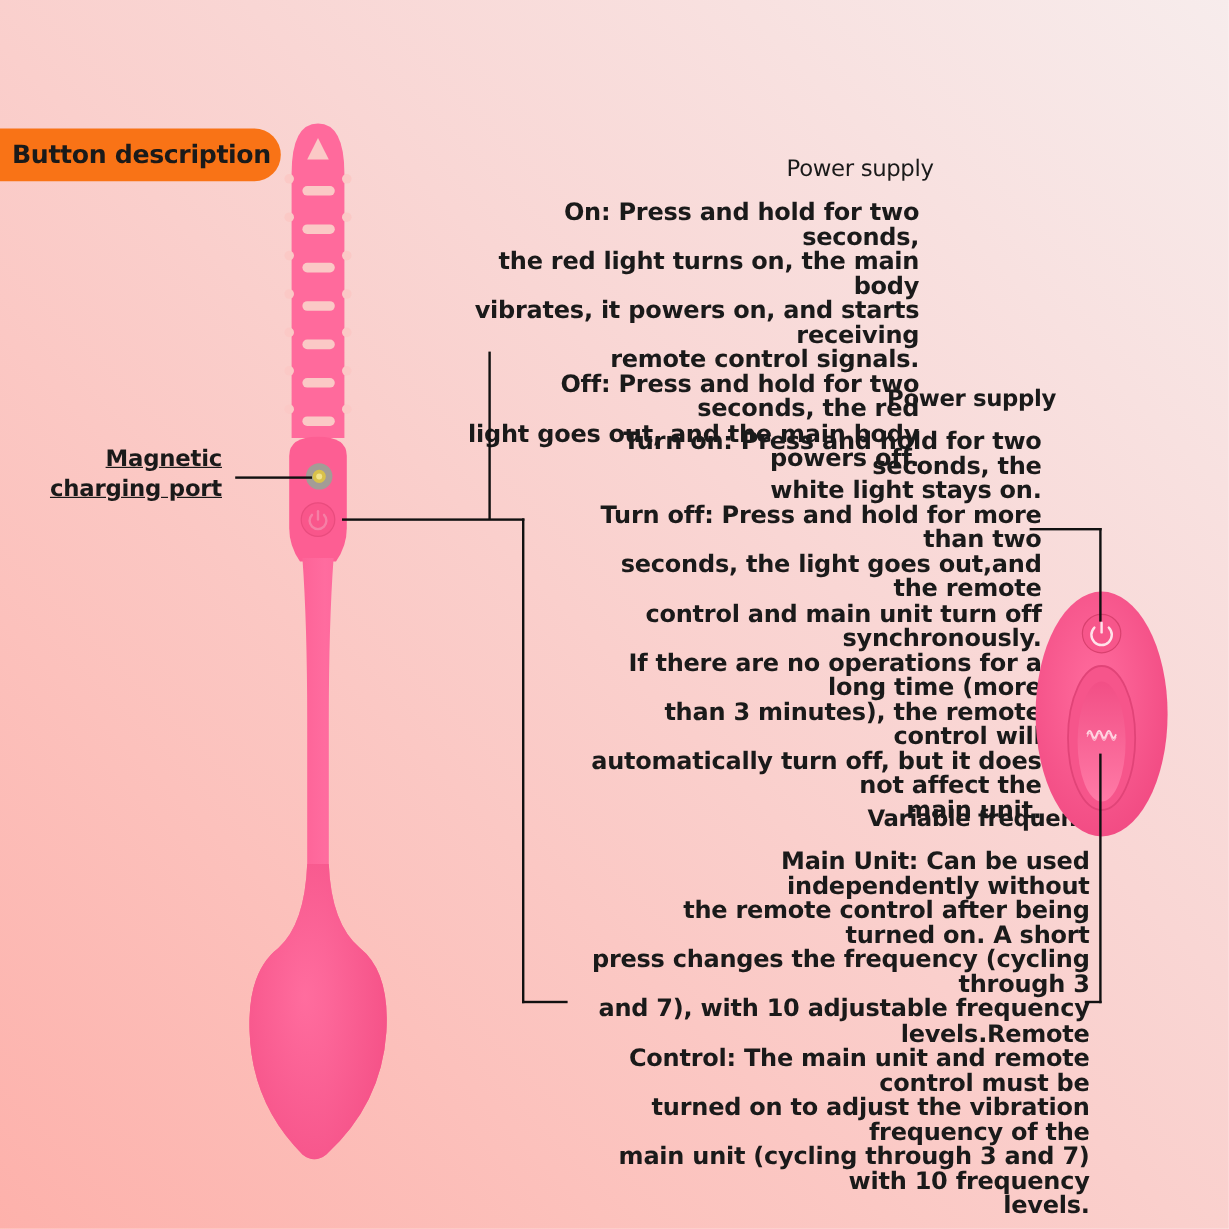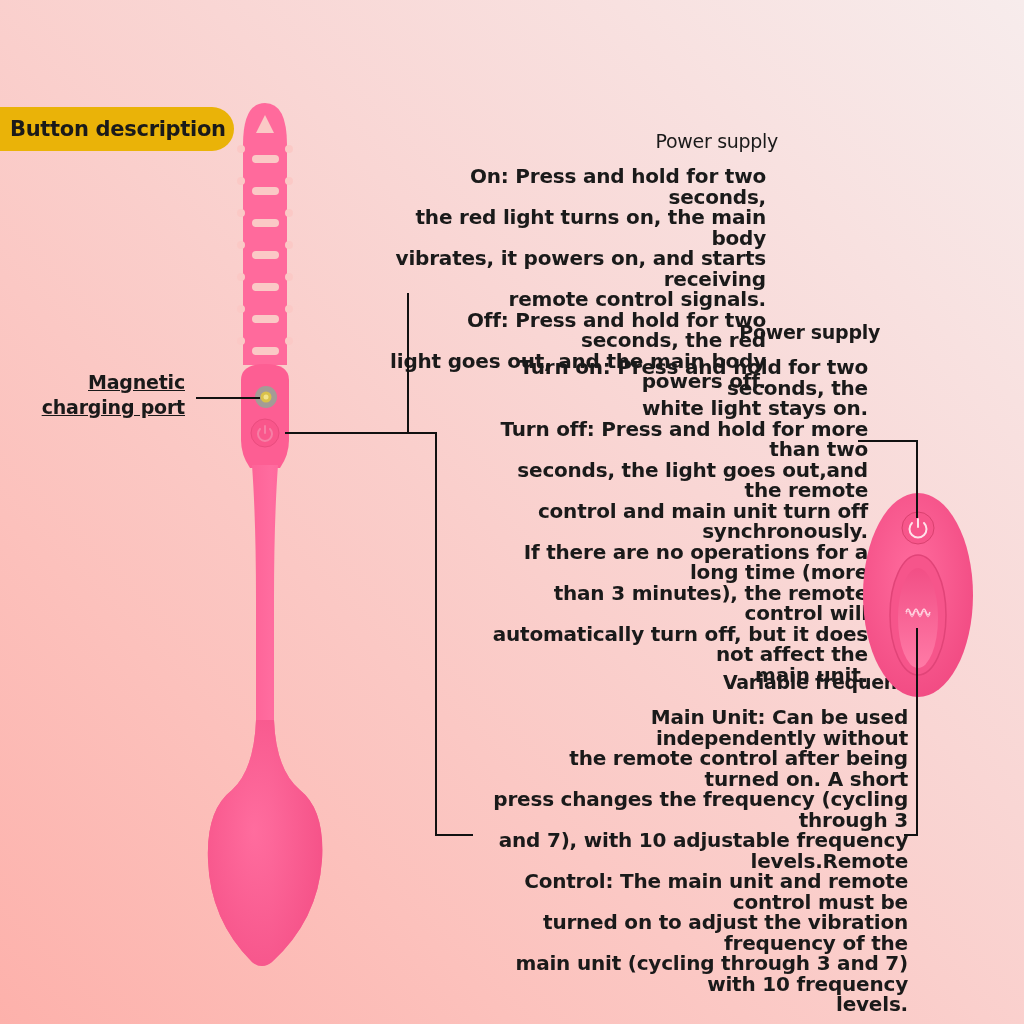--- a/index.html
+++ b/index.html
@@ -4,21 +4,21 @@
 <style>
   html, body { margin:0; padding:0; }
   body {
     width:1024px; height:1024px; position:relative; overflow:hidden;
     font-family: "DejaVu Sans", "Liberation Sans", sans-serif;
     color:#1a1a1a;
     background: linear-gradient(225deg, #f7ecec 0%, #f9d6d4 40%, #fcc1bc 75%, #fdb1ab 100%);
   }
   .pill-title {
     position:absolute; left:0; top:107px; width:234px; height:44px;
-    background:#eab308; border-radius:0 22px 22px 0;
+    background:#f97316; border-radius:0 22px 22px 0;
     font-weight:bold; font-size:21px; line-height:44px; padding-left:10px; box-sizing:border-box;
     letter-spacing:-0.3px;
   }
   .callout-label {
     position:absolute; font-weight:bold; font-size:19px; line-height:25px; text-align:right;
     letter-spacing:-0.2px;
     text-decoration:underline;
   }
   .section { position:absolute;text-align:right; }
   .section h2 {

